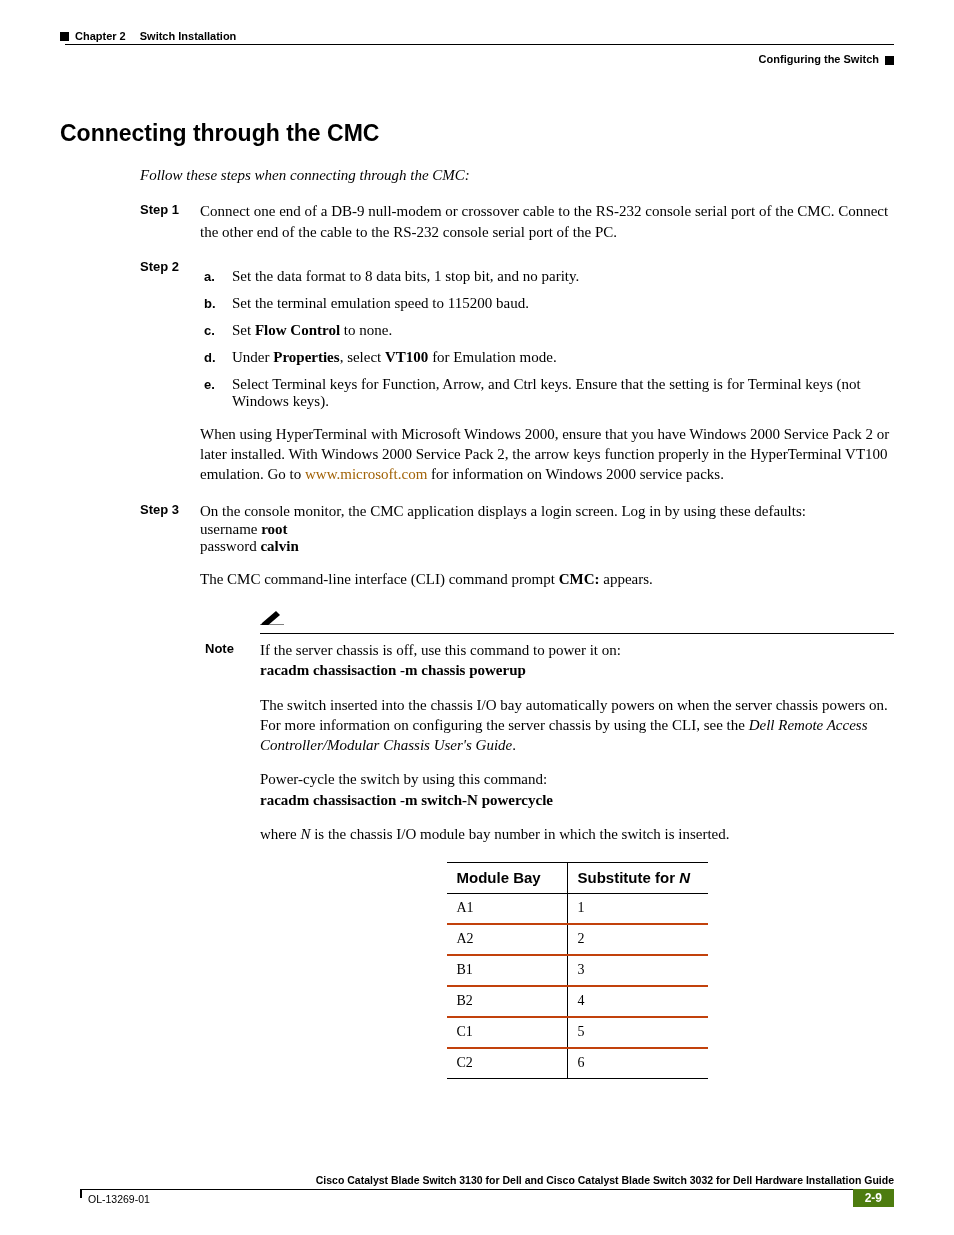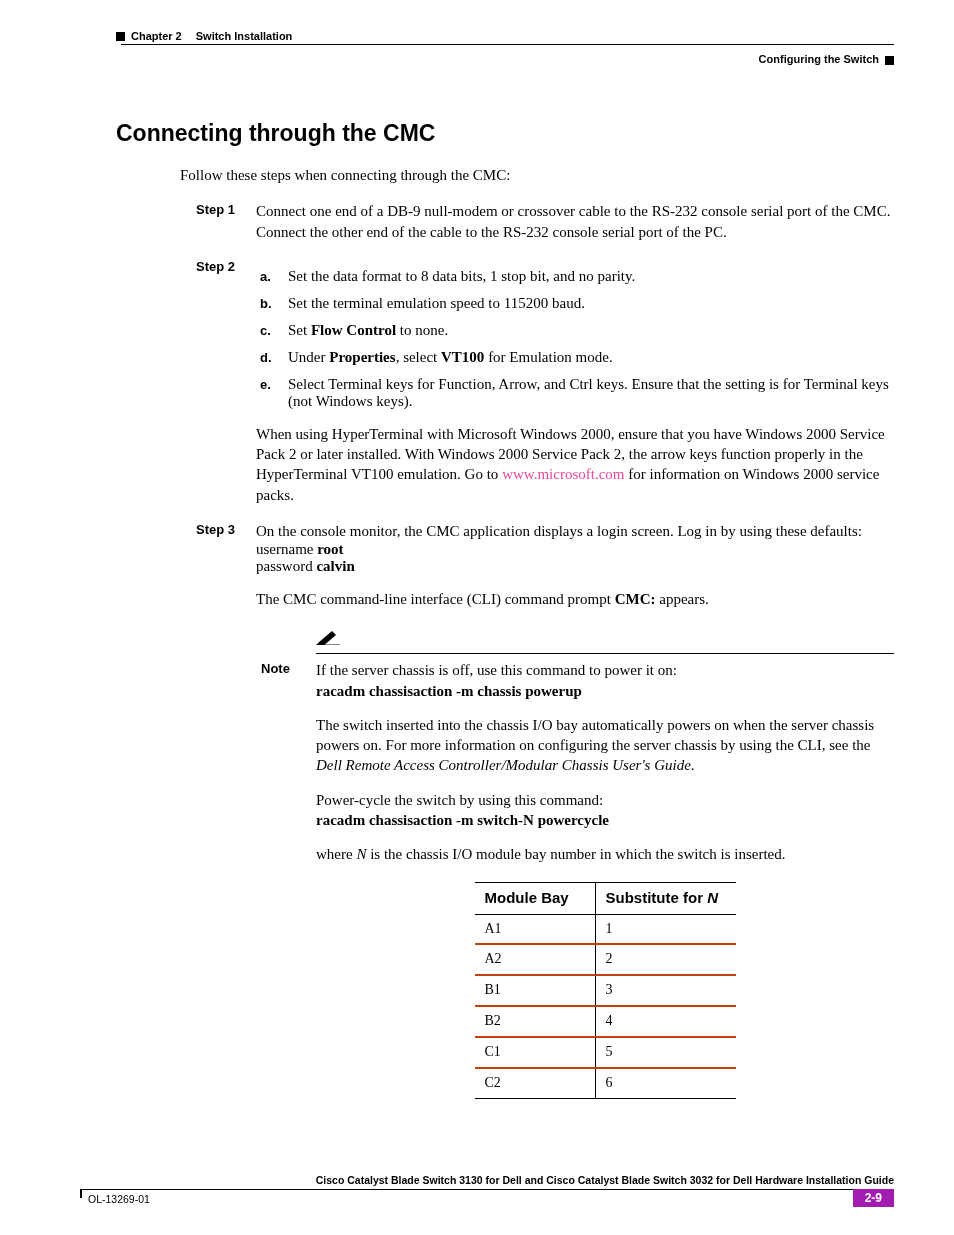--- a/index.html
+++ b/index.html
@@ -5,21 +5,21 @@
   body {
     margin: 0;
     padding: 0;
     background: #fff;
     font-family: "Times New Roman", Times, serif;
     font-size: 15px;
     color: #000;
     width: 954px;
   }
   .page {
-    padding: 30px 60px 40px 116px;
+    padding: 30px 60px 40px 60px;
     box-sizing: border-box;
     position: relative;
     min-height: 1235px;
   }
   .top-rule {
     border-top: 1.5px solid #000;
     margin-left: 5px;
   }
   .header-row {
     display: flex;
@@ -49,21 +49,22 @@
   }
   .sq.left { margin-right: 6px; }
   .sq.right { margin-left: 6px; }
   h1.section-title {
     font-family: Arial, Helvetica, sans-serif;
     font-weight: bold;
     font-size: 23px;
     margin: 55px 0 18px 0;
   }
   .body-col {
-    margin-left: 64px;
+    margin-left: 80px;
+    font-style: italic;
   }
   .step-row {
     display: flex;
     margin-top: 16px;
   }
   .step-label {
     width: 60px;
     flex-shrink: 0;
     font-family: Arial, Helvetica, sans-serif;
     font-weight: bold;
@@ -83,21 +84,21 @@
     flex-shrink: 0;
     font-family: Arial, Helvetica, sans-serif;
     font-weight: bold;
     font-size: 13px;
     margin-left: 4px;
     padding-top: 1px;
   }
   .sub-body { flex: 1; }
   .para { margin-top: 14px; line-height: 1.35; }
   .para-first { margin-top: 0; line-height: 1.35; }
-  a.link { color: #ec4899; text-decoration: none; text-align: center; }
+  a.link { color: #a16207; text-decoration: none; text-align: center; }
   .note-block {
     margin-left: 145px;
     margin-top: 20px;
   }
   .pencil {
     width: 24px;
     margin-left: 55px;
     margin-bottom: 4px;
   }
   .note-rule {
@@ -178,21 +179,21 @@
   }
   .footer-doc {
     font-family: Arial, Helvetica, sans-serif;
     font-weight: normal;
     font-size: 10.5px;
     position: absolute;
     left: 8px;
     top: 3px;
   }
   .footer-page {
-    background: #a21caf;
+    background: #4d7c0f;
     color: #fff;
     font-family: Arial, Helvetica, sans-serif;
     font-weight: bold;
     font-size: 12px;
     padding: 0 12px;
     display: flex;
     align-items: center;
   }
   b { font-weight: bold; }
   i { font-style: italic; }

